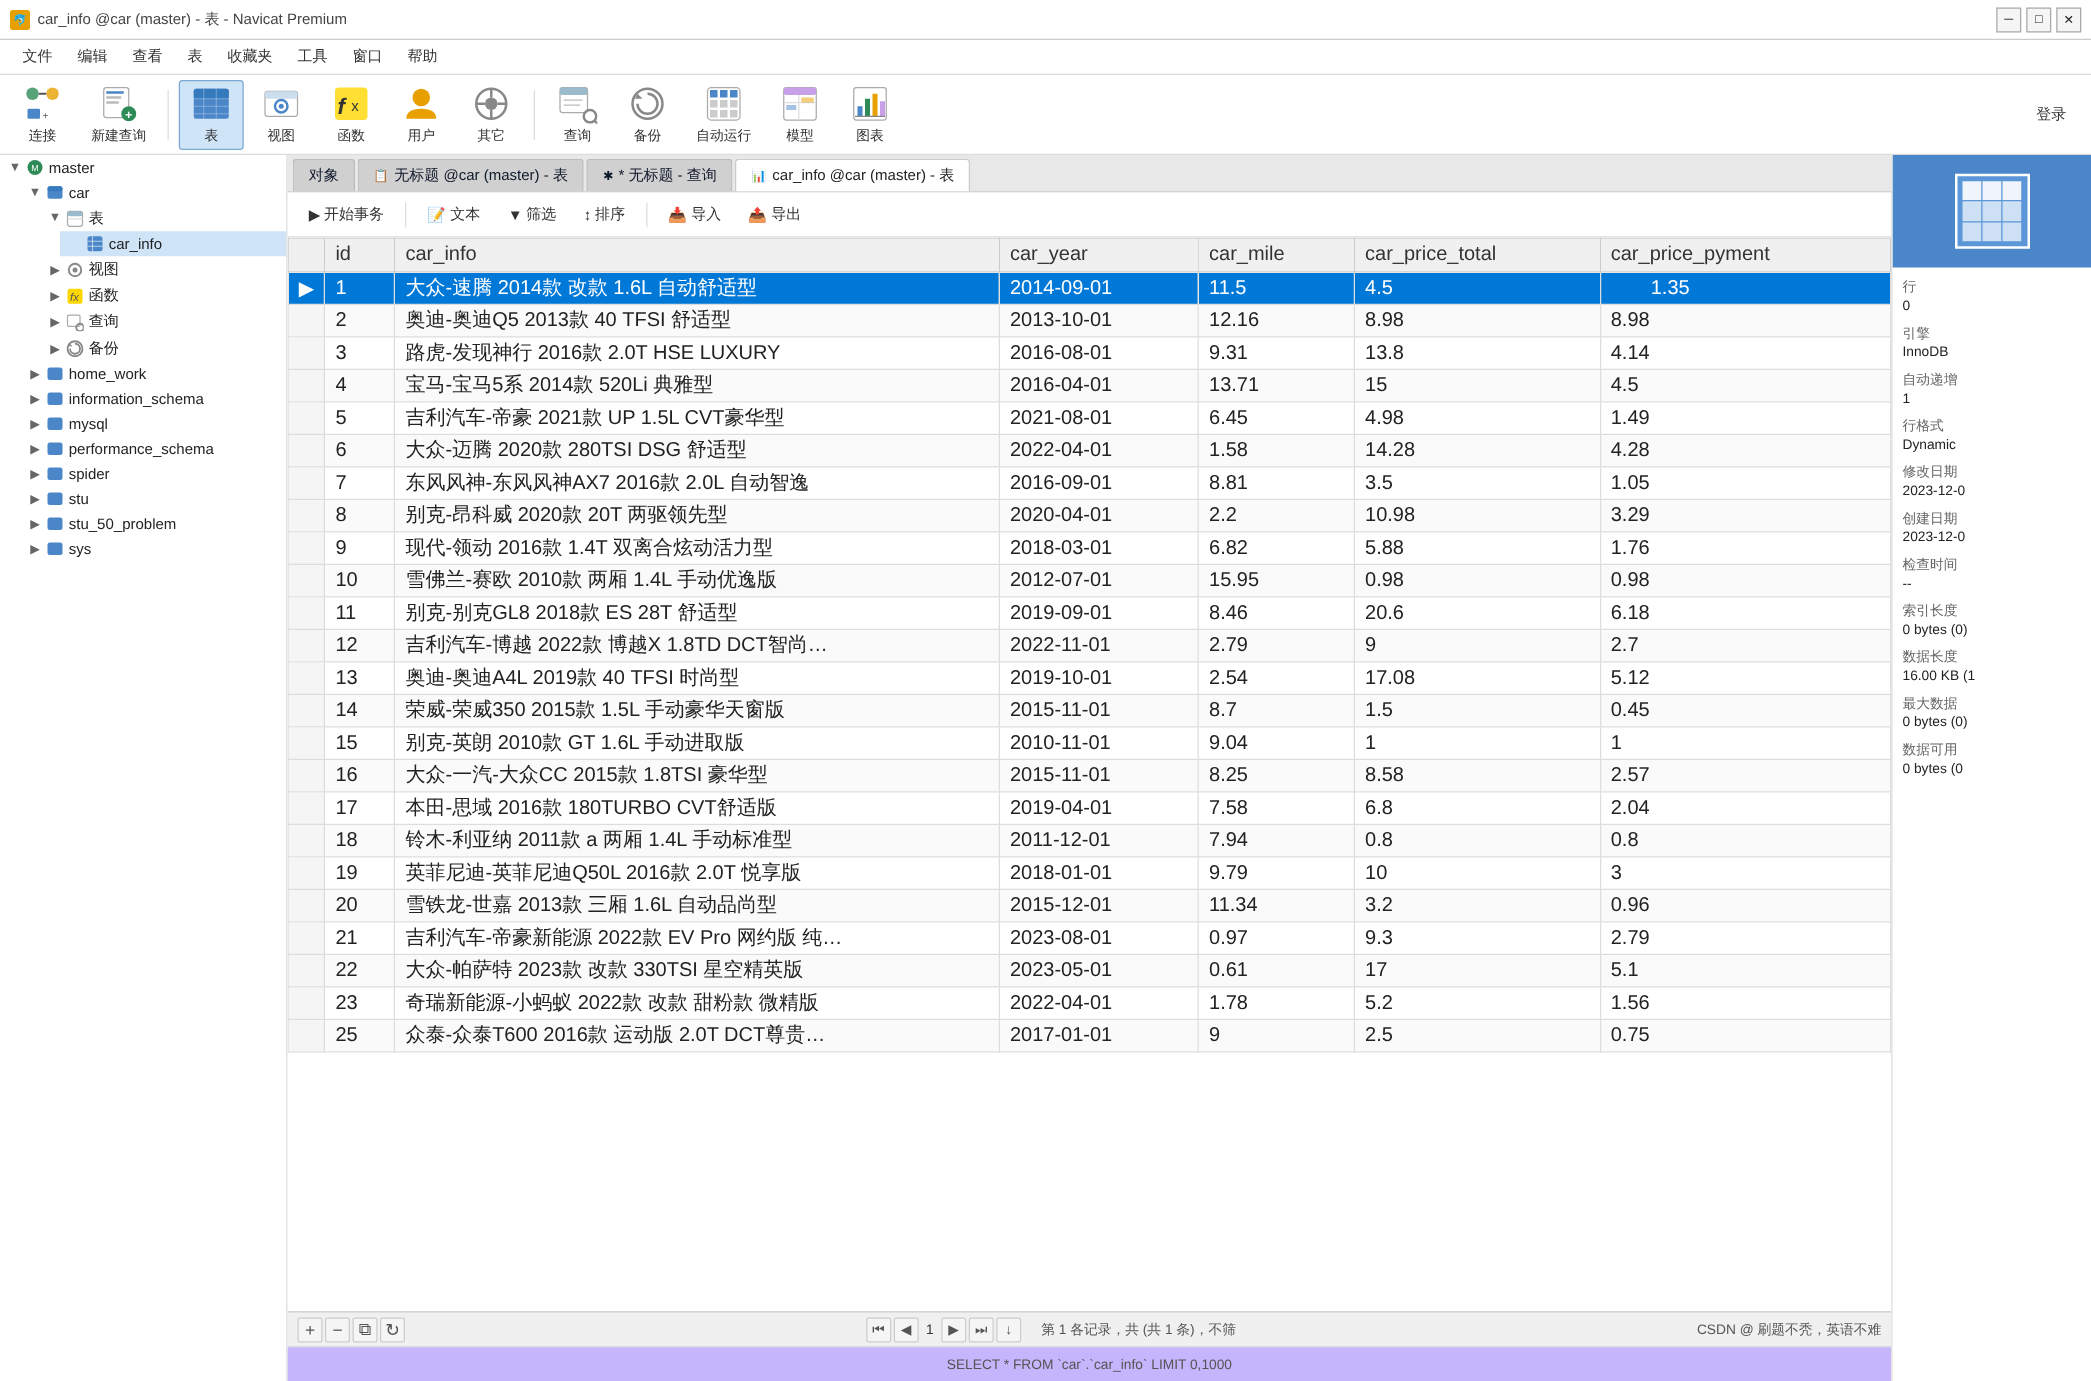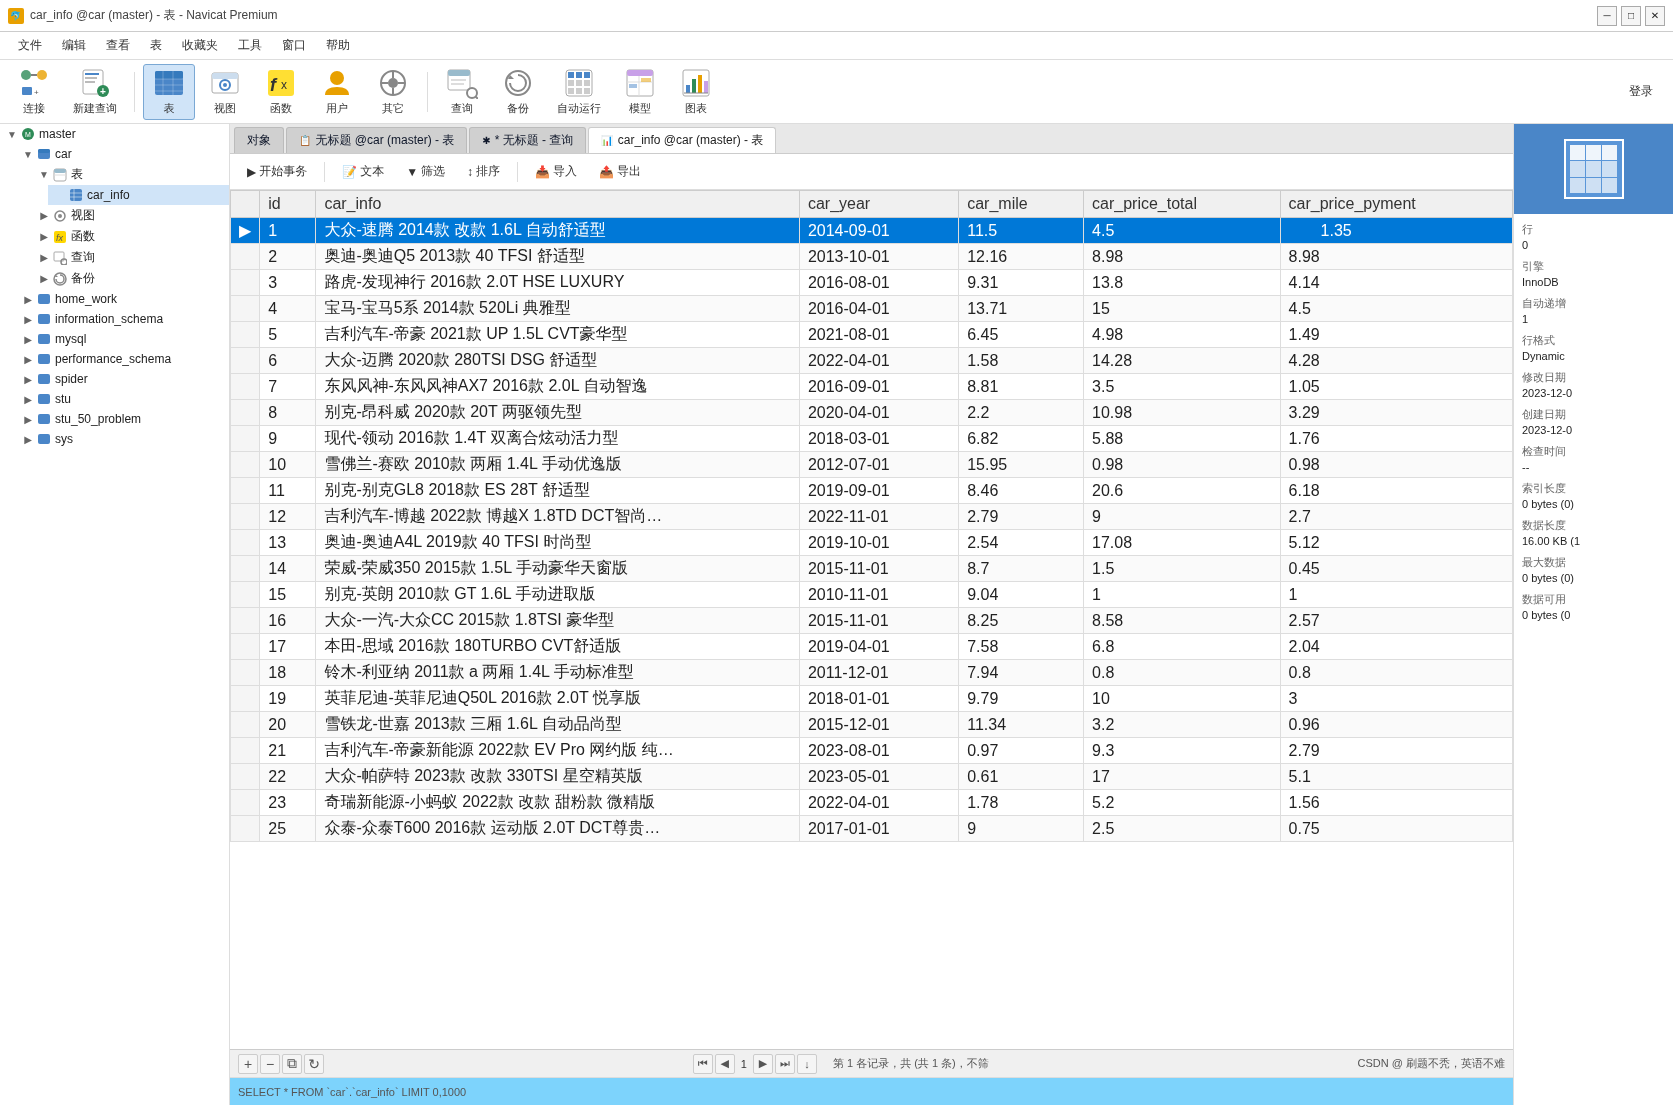--- a/index.html
+++ b/index.html
@@ -58,21 +58,21 @@
     .data-table th { background: #f0f0f0; border: 1px solid #ccc; padding: 4px 8px; text-align: left; font-weight: normal; white-space: nowrap; position: sticky; top: 0; z-index: 1; color: #333; }
     .data-table td { border: 1px solid #ddd; padding: 2px 8px; white-space: nowrap; overflow: hidden; max-width: 300px; text-overflow: ellipsis; }
     .data-table tr:nth-child(even) { background: #fafafa; }
     .data-table tr.selected td { background: #0078d7; color: #fff; }
     .row-indicator { width: 20px; text-align: center; background: #f5f5f5; border: 1px solid #ddd; padding: 2px 2px; }
 
     
     .status-bar { height: 28px; background: #f0f0f0; border-top: 1px solid #ccc; display: flex; align-items: center; padding: 0 8px; font-size: 11px; color: #555; gap: 8px; }
 
     
-    .sql-bar { height: 28px; background: #7dd3fc; border-top: 1px solid #ddd; display: flex; align-items: center; padding: 0 8px; font-size: 11px; color: #555; }
+    .sql-bar { height: 28px; background: #c4b5fd; border-top: 1px solid #ddd; display: flex; align-items: center; padding: 0 8px; font-size: 11px; color: #555; justify-content: center; }
 
     
     .right-panel { width: 160px; background: #fff; border-left: 1px solid #ddd; overflow-y: auto; flex-shrink: 0; }
     .right-panel-top { height: 90px; background: #4a86c8; display: flex; align-items: center; justify-content: center; }
     .right-table-icon { width: 60px; height: 60px; background: #5a96d8; border: 2px solid #fff; display: grid; grid-template-columns: repeat(3, 1fr); grid-template-rows: repeat(3, 1fr); gap: 1px; padding: 4px; }
     .right-table-cell { background: rgba(255,255,255,0.7); }
     .right-table-cell.header { background: rgba(255,255,255,0.9); }
     .right-panel-info { padding: 8px; }
     .right-panel-row { margin-bottom: 8px; }
     .right-panel-label { font-size: 11px; color: #666; margin-bottom: 2px; }

